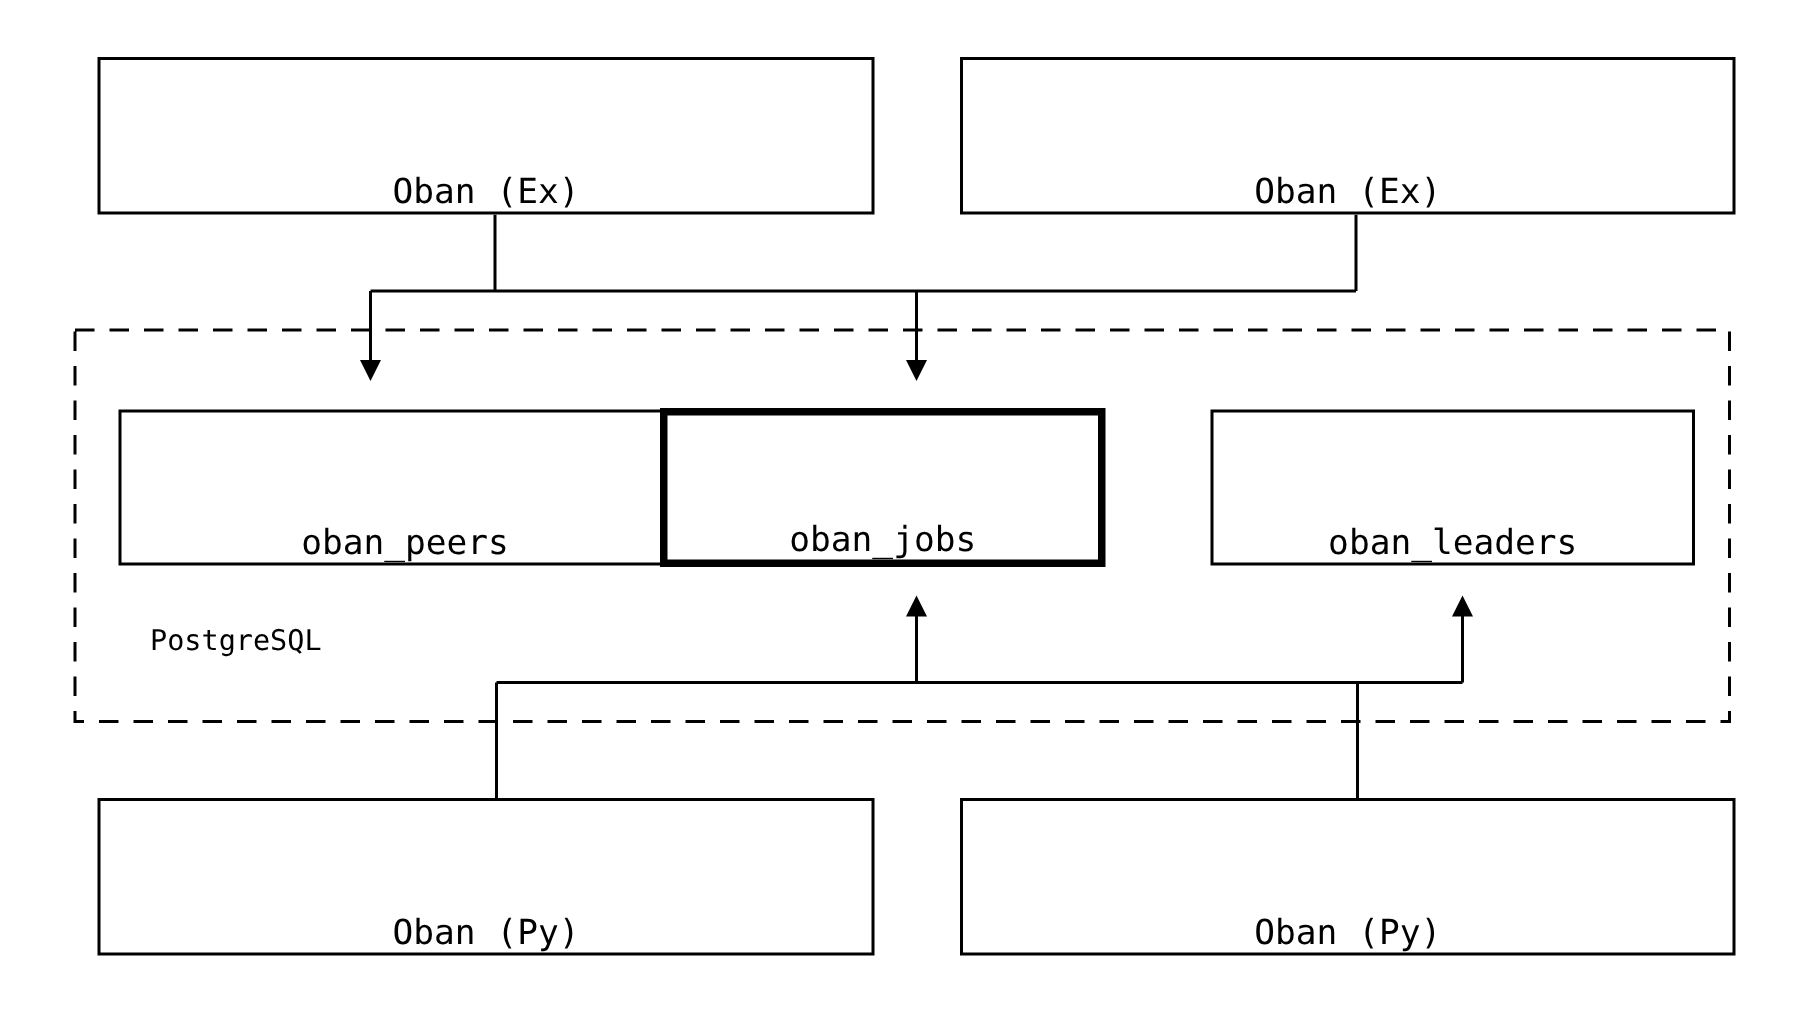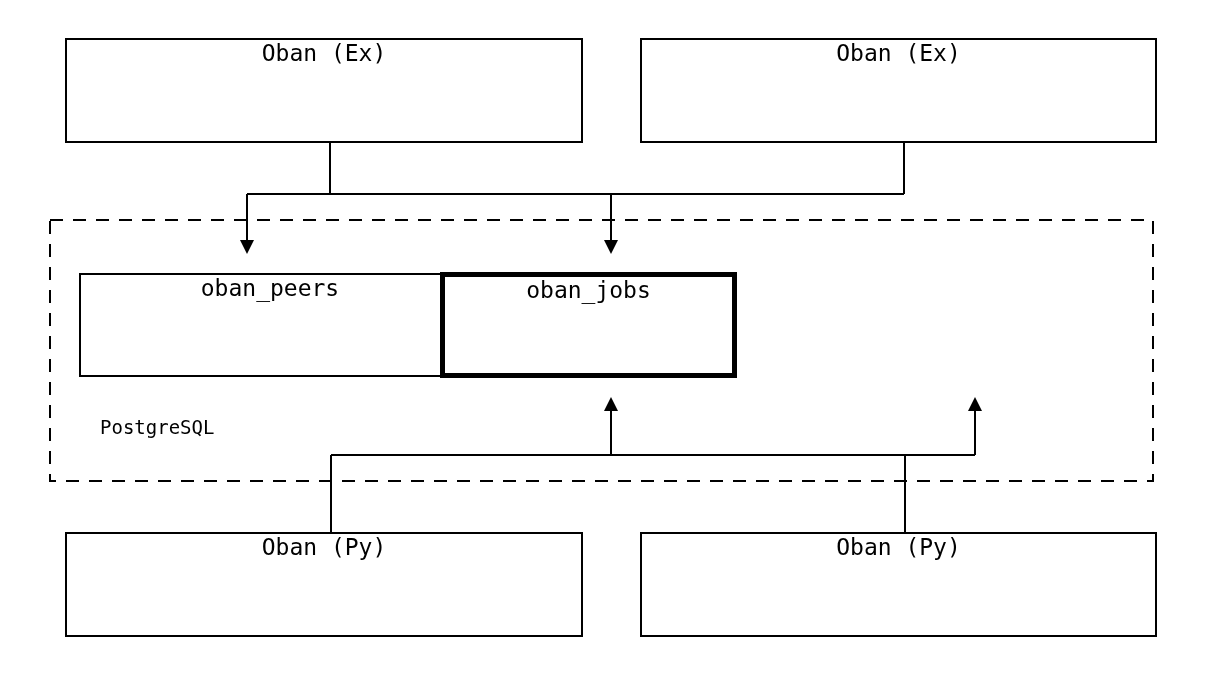--- a/index.html
+++ b/index.html
@@ -37,21 +37,21 @@
     stroke-width: 2;
     stroke-dasharray: 13 10;
     fill: none;
   }
   .node {
     position: absolute;
     box-sizing: border-box;
     background: #ffffff;
     border: 2px solid #000000;
     display: flex;
-    align-items: flex-start;
+    align-items: flex-end;
     justify-content: center;
     font-size: 23px;
     letter-spacing: 0px;
     white-space: pre;
   }
   .node.bold {
     border-width: 5px;
   }
   .node-ex1     { left: 65px;  top: 38px;  width: 518px; height: 105px; }
   .node-ex2     { left: 640px; top: 38px;  width: 517px; height: 105px; }
@@ -105,20 +105,23 @@
   </div>
 
   <div class="node node-peers">
     <span>oban_peers</span>
   </div>
 
   <div class="node node-jobs bold">
     <span>oban_jobs</span>
   </div>
 
+  <div class="node node-leaders">
+    <span>oban_leaders</span>
+  </div>
 
   <div class="node node-py1">
     <span>Oban (Py)</span>
   </div>
 
   <div class="node node-py2">
     <span>Oban (Py)</span>
   </div>
 
 </div>

